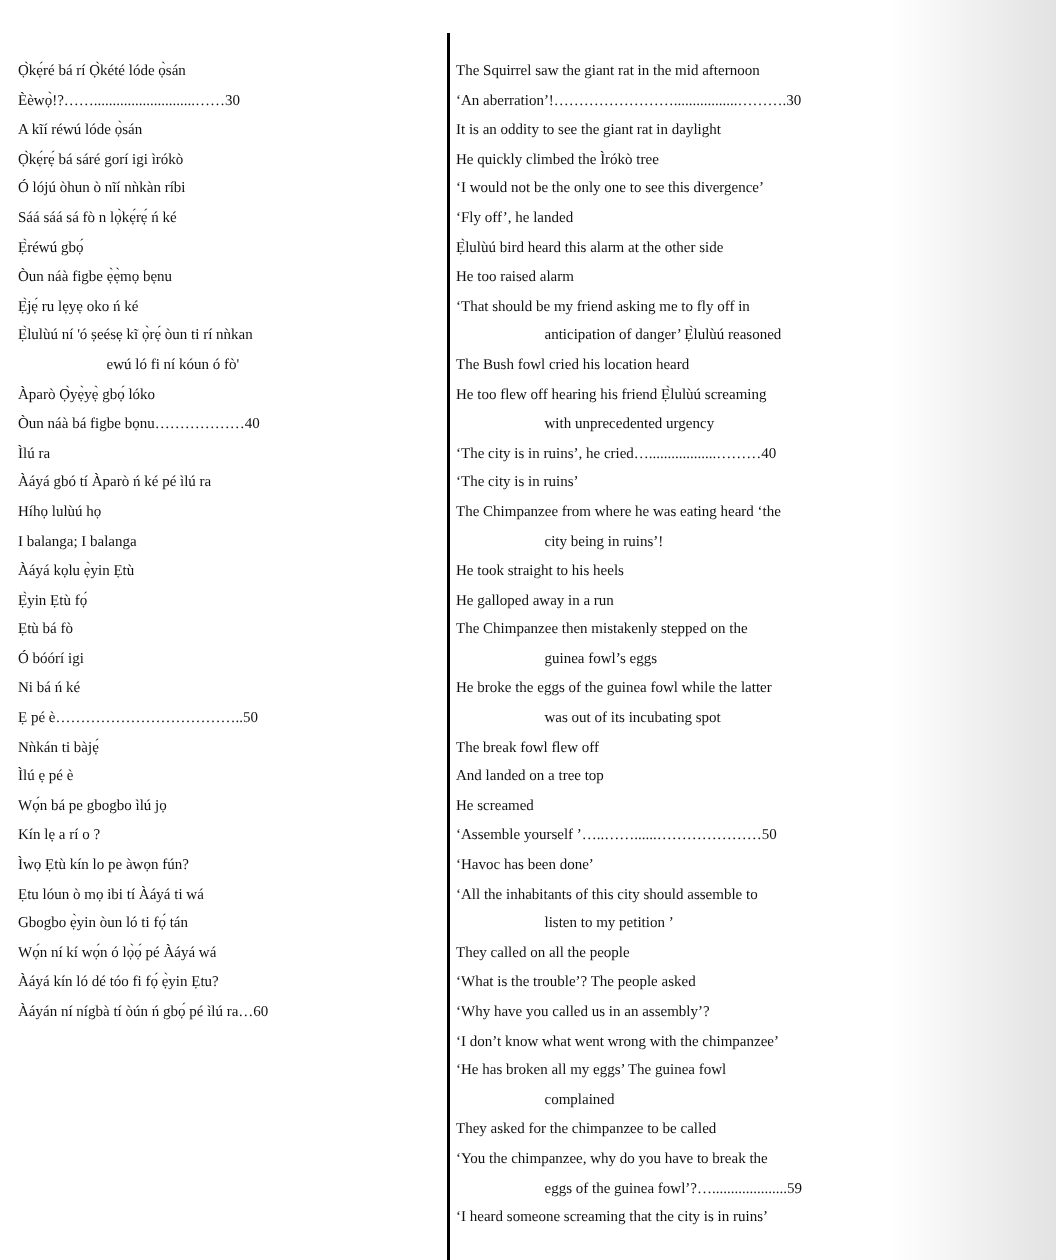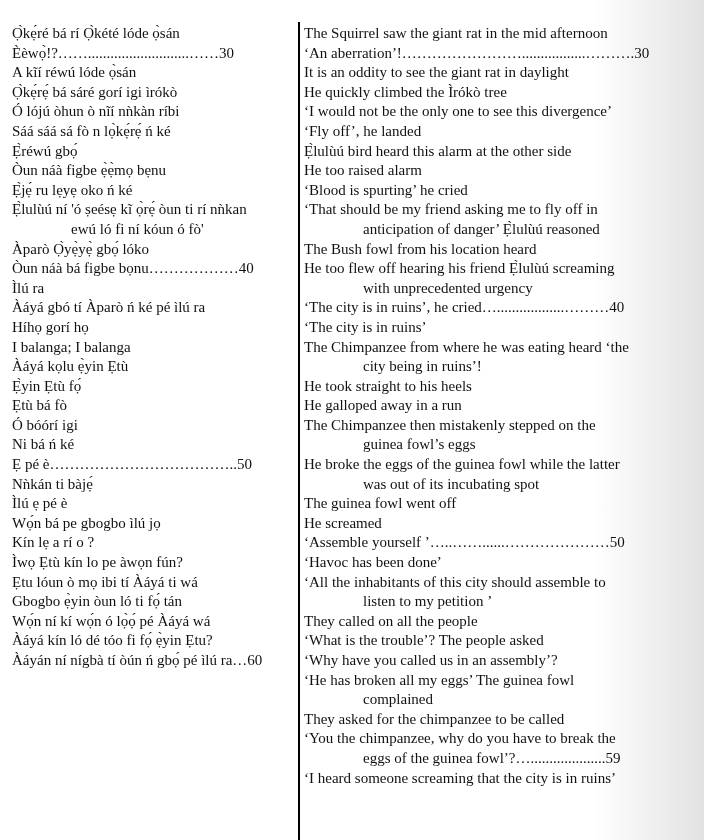--- a/index.html
+++ b/index.html
@@ -27,22 +27,22 @@
     .divider {
       position: absolute;
       left: 298px;
       top: 22px;
       width: 2px;
       height: 818px;
       background: #000000;
     }
     .column {
       position: absolute;
-      top: 24px;
-      font-size: 15px;
+      top: 38px;
+      font-size: 10px;
       line-height: 19.6px;
       white-space: nowrap;
     }
     .col-left {
       left: 12px;
       width: 282px;
     }
     .col-right {
       left: 304px;
       width: 396px;
@@ -70,21 +70,21 @@
       <span class="line">Sáá sáá sá fò n lọ̀kẹ́rẹ́ ń ké</span>
       <span class="line">Ẹ̀réwú gbọ́</span>
       <span class="line">Òun náà figbe ẹ̀ẹ̀mọ bẹnu</span>
       <span class="line">Ẹ̀jẹ́ ru lẹyẹ oko ń ké</span>
       <span class="line">Ẹ̀lulùú ní 'ó ṣeésẹ kĩ ọ̀rẹ́ òun ti rí nǹkan</span>
       <span class="line indent">ewú ló fi ní kóun ó fò'</span>
       <span class="line">Àparò Ọ̀yẹ̀yẹ̀ gbọ́ lóko</span>
       <span class="line">Òun náà bá figbe bọnu………………40</span>
       <span class="line">Ìlú ra</span>
       <span class="line">Àáyá gbó tí Àparò ń ké pé ìlú ra</span>
-      <span class="line">Híhọ gorí họ</span>
+      <span class="line">Híhọ lulùú họ</span>
       <span class="line">I balanga; I balanga</span>
       <span class="line">Àáyá kọlu ẹ̀yin Ẹtù</span>
       <span class="line">Ẹ̀yin Ẹtù fọ́</span>
       <span class="line">Ẹtù bá fò</span>
       <span class="line">Ó bóórí  igi</span>
       <span class="line">Ni bá ń ké</span>
       <span class="line">Ẹ pé è………………………………..50</span>
       <span class="line">Nǹkán ti bàjẹ́</span>
       <span class="line">Ìlú ẹ pé è</span>
       <span class="line">Wọ́n bá pe gbogbo ìlú jọ</span>
@@ -101,45 +101,46 @@
 
   <div class="column col-right" id="col-right">
       <span class="line">The Squirrel saw the giant rat in the mid afternoon</span>
       <span class="line">‘An aberration’!…………………….................……….30</span>
       <span class="line">It is an oddity to see the giant rat in daylight</span>
       <span class="line">He quickly climbed the Ìrókò tree</span>
       <span class="line">‘I would not be the only one to see this divergence’</span>
       <span class="line">‘Fly off’, he landed</span>
       <span class="line">Ẹ̀lulùú bird heard this alarm at the other side</span>
       <span class="line">He too raised alarm</span>
-      <span class="line">‘Blood is spurting’ he cried</span>
       <span class="line">‘That should be my friend asking me to fly off in</span>
       <span class="line indent">anticipation of danger’ Ẹ̀lulùú reasoned</span>
-      <span class="line">The Bush fowl from his location heard</span>
+      <span class="line">The Bush fowl cried his location heard</span>
       <span class="line">He too flew off hearing his friend Ẹ̀lulùú screaming</span>
       <span class="line indent">with unprecedented urgency</span>
       <span class="line">‘The city is in ruins’, he cried…..................………40</span>
       <span class="line">‘The city is in ruins’</span>
       <span class="line">The Chimpanzee from where he was eating heard ‘the</span>
       <span class="line indent">city being in ruins’!</span>
       <span class="line">He took straight to his heels</span>
       <span class="line">He galloped away in a run</span>
       <span class="line">The Chimpanzee then mistakenly stepped on the</span>
       <span class="line indent">guinea fowl’s eggs</span>
       <span class="line">He broke the eggs of the guinea fowl while the latter</span>
       <span class="line indent">was out of its incubating spot</span>
-      <span class="line">The guinea fowl went off</span>
+      <span class="line">The break fowl flew off</span>
+      <span class="line">And landed on a tree top</span>
       <span class="line">He screamed</span>
       <span class="line">‘Assemble yourself ’…..……......…………………50</span>
       <span class="line">‘Havoc has been done’</span>
       <span class="line">‘All the inhabitants of this city should assemble to</span>
       <span class="line indent">listen to my petition ’</span>
       <span class="line">They called on all the people</span>
       <span class="line">‘What is the trouble’? The people asked</span>
       <span class="line">‘Why have you called us in an assembly’?</span>
+      <span class="line">‘I don’t know what went wrong with the chimpanzee’</span>
       <span class="line">‘He has broken all my eggs’ The guinea fowl</span>
       <span class="line indent">complained</span>
       <span class="line">They asked for the chimpanzee to be called</span>
       <span class="line">‘You the chimpanzee, why do you have to break the</span>
       <span class="line indent">eggs of the guinea fowl’?…....................59</span>
       <span class="line">‘I heard someone screaming that the city is in ruins’</span>
     </div>
 </div>
 
 </body></html>

